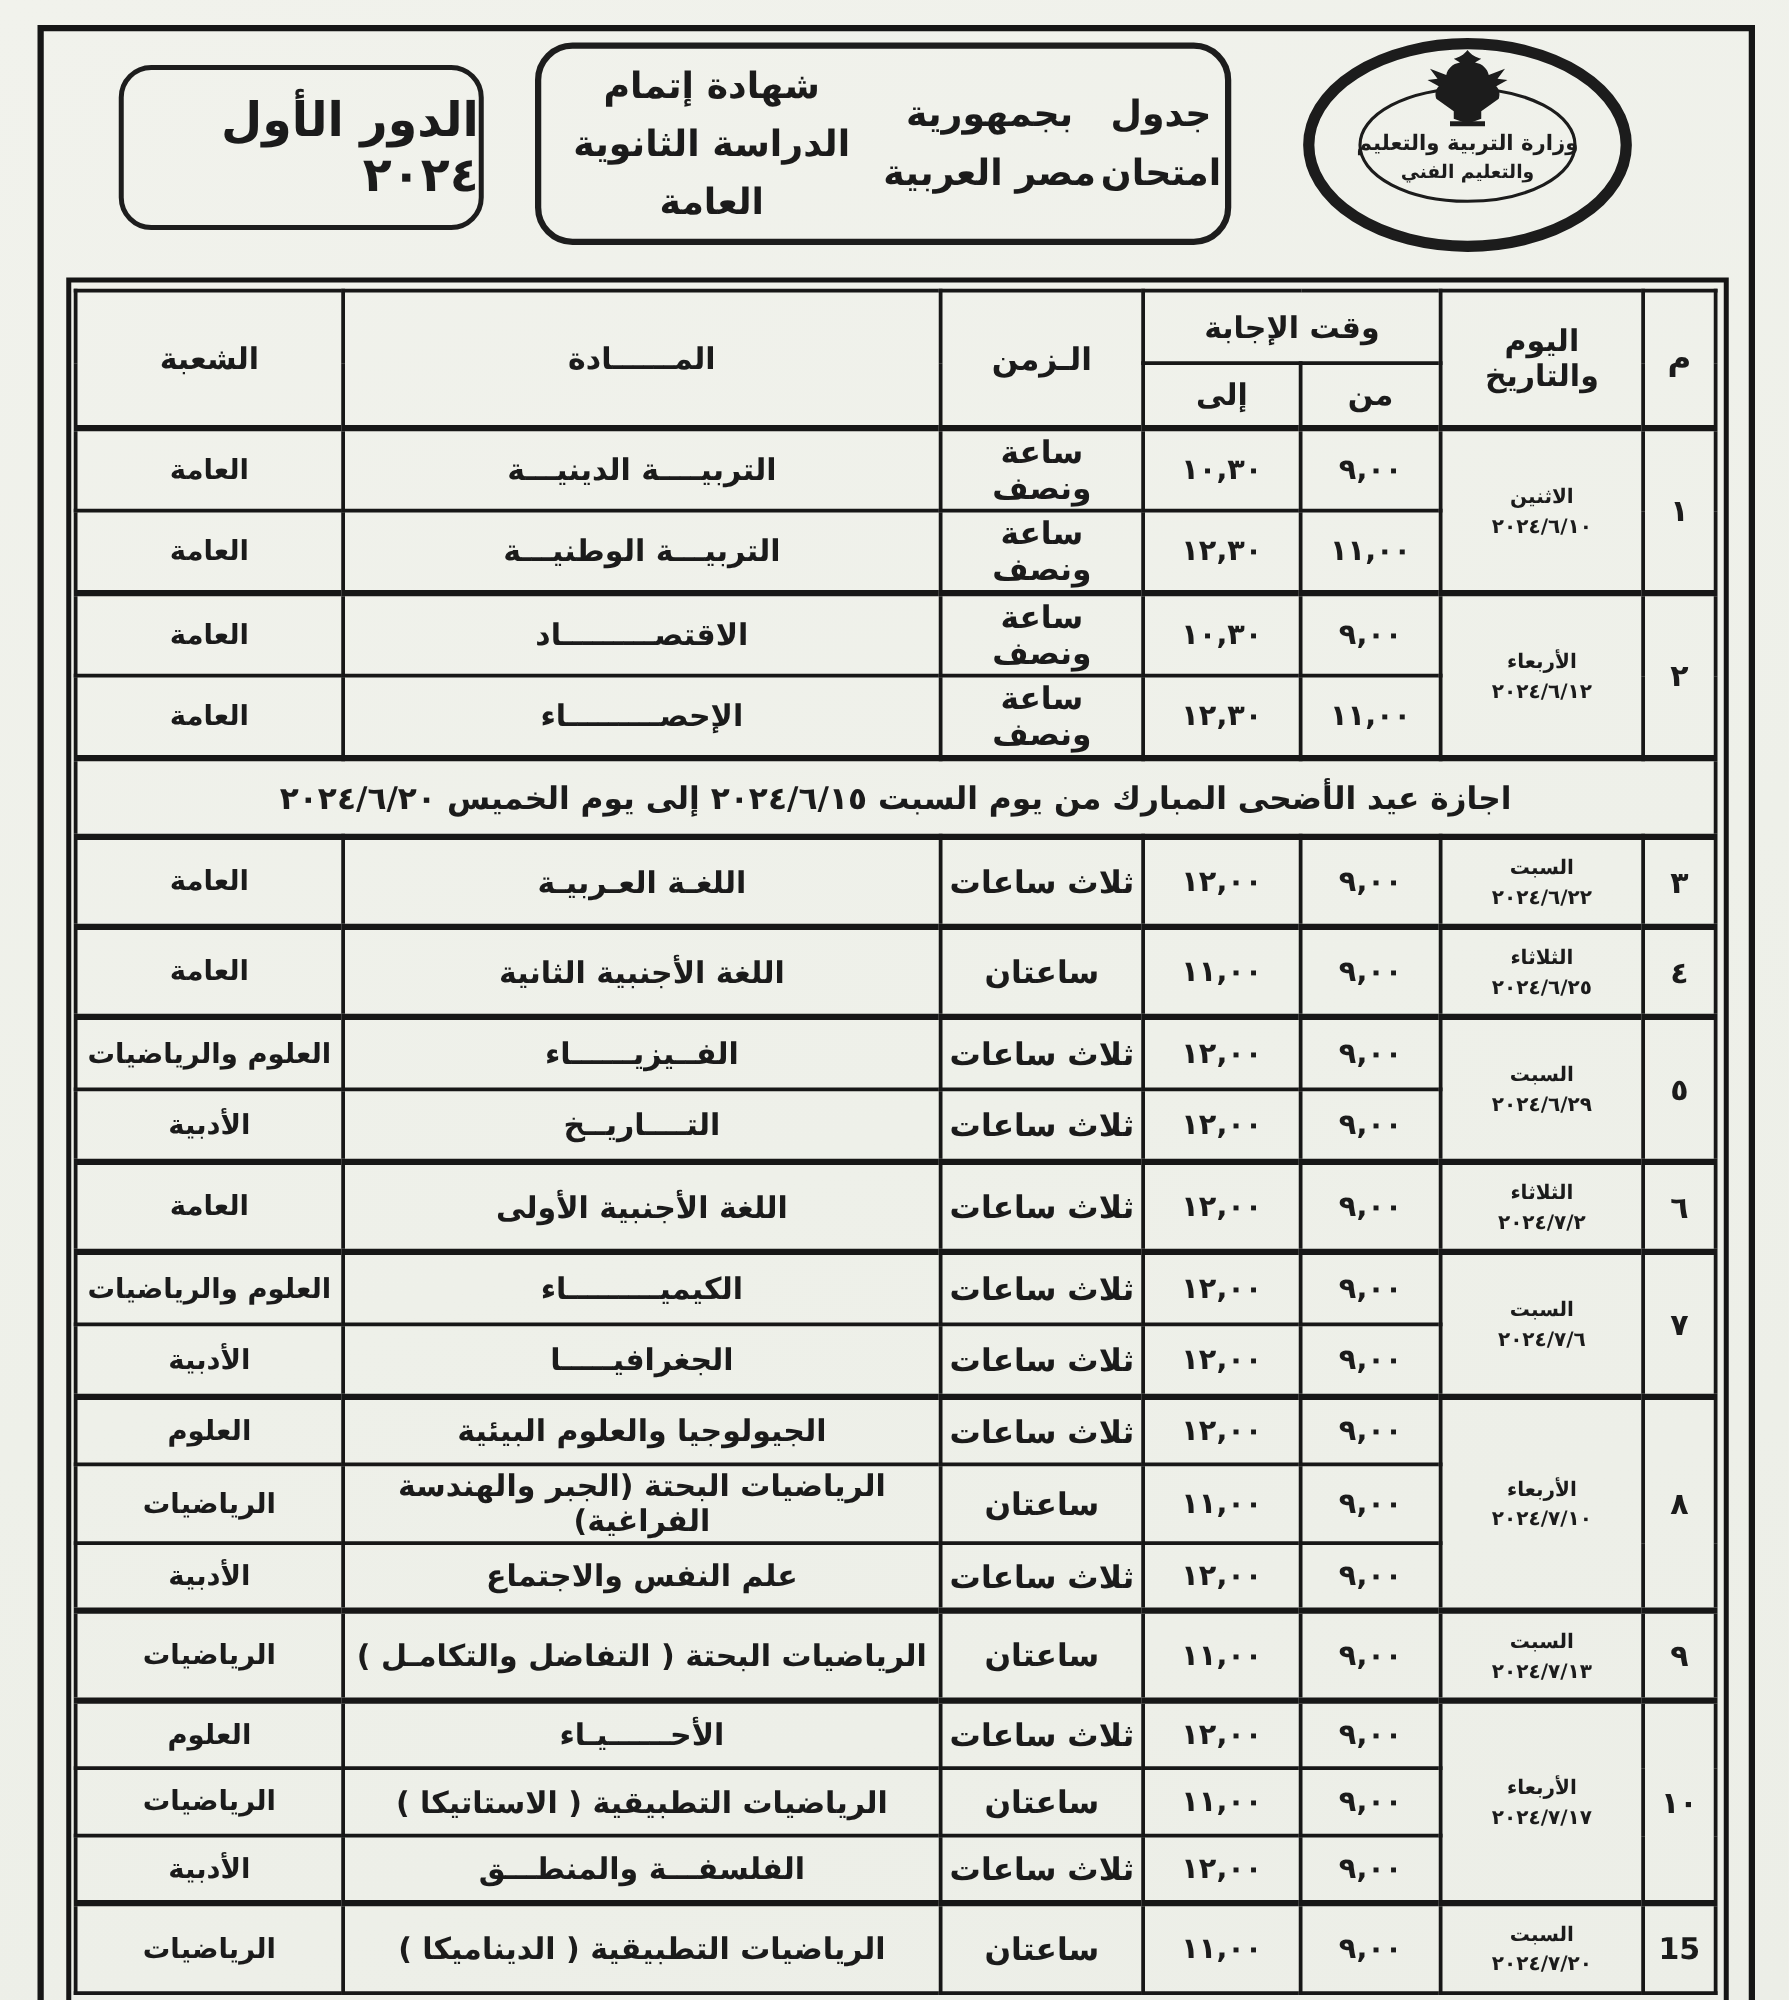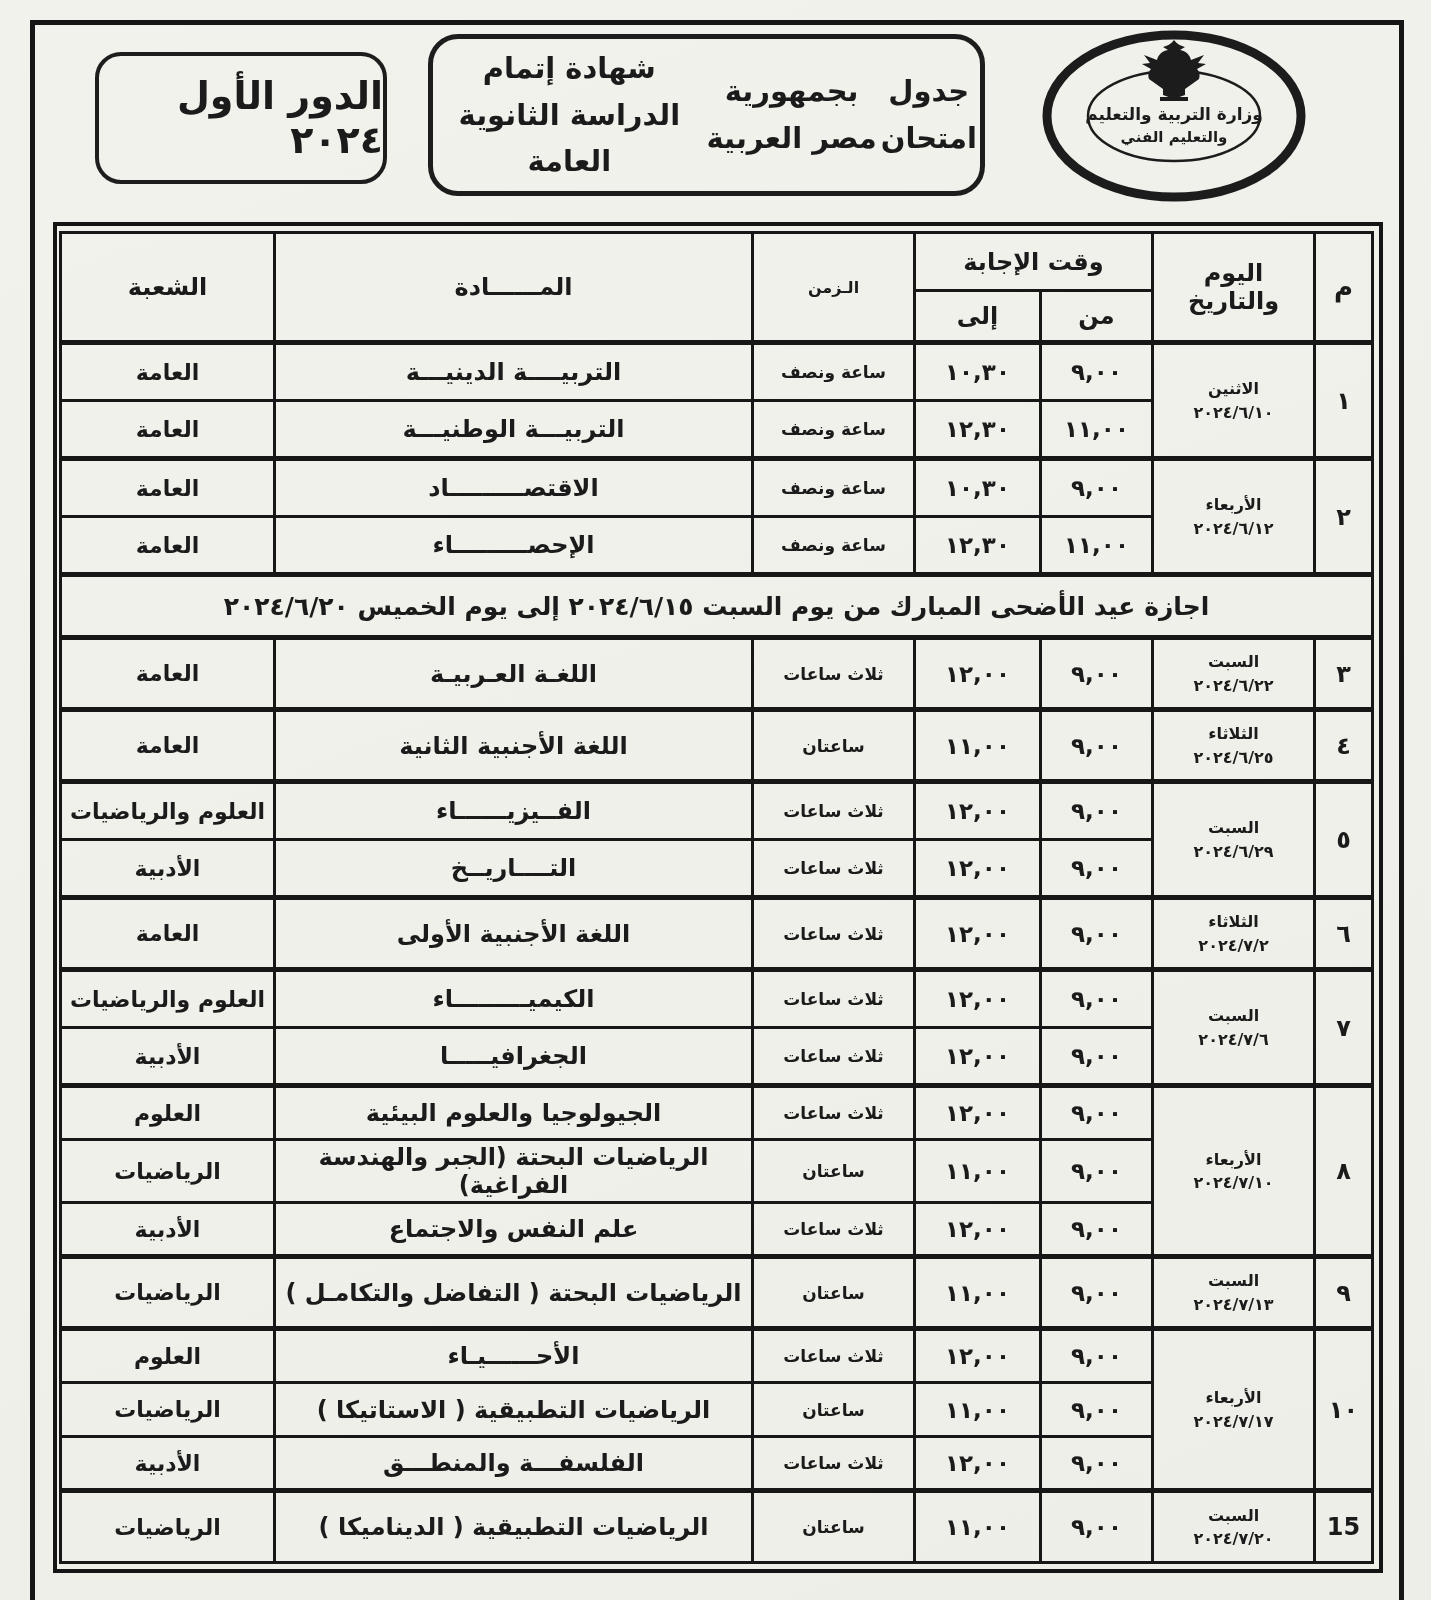--- a/index.html
+++ b/index.html
@@ -44,33 +44,33 @@
   table.exam th,table.exam td{
     border:3px solid #171717;
     text-align:center;vertical-align:middle;
     font-weight:bold;padding:2px 4px;
     overflow:hidden;
   }
   thead tr.tier1{height:58px;}
   thead tr.tier2{height:52px;}
   thead th{font-size:24px;}
   th.h-num{font-size:26px;}
-  th.h-duration{font-size:16px;}
+  th.h-duration{font-size:25px;}
   thead tr.tier1 th{border-bottom-width:3px;}
   table.exam thead th{border-top-width:3px;}
   tr.group-start td{border-top-width:5px;}
   tr.notice-row td{
     border-top-width:5px;border-bottom-width:5px;
     font-size:25px;letter-spacing:.3px;height:54px;
   }
   td.cell-num{font-size:24px;}
   td.cell-day-date{font-size:16px;line-height:1.45;}
   td.cell-day-date .date-value{direction:rtl;}
   td.cell-from,td.cell-to{font-size:23px;}
-  td.cell-duration{font-size:17px;}
+  td.cell-duration{font-size:25px;}
   td.cell-subject{font-size:24px;}
   td.cell-section{font-size:22px;}
 </style>
 </head>
 <body>
 
 <div class="page">
 
   <div class="page-frame"></div>
 

